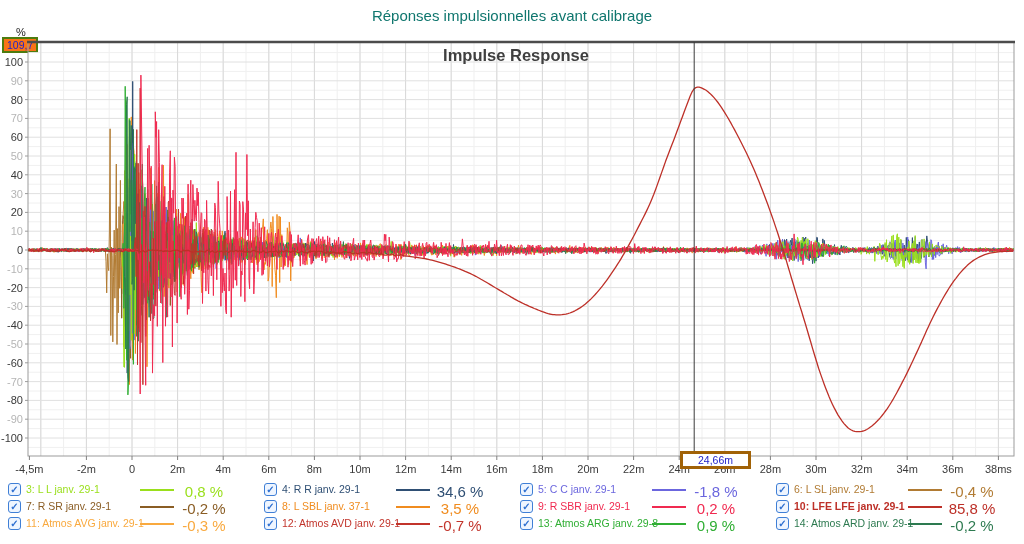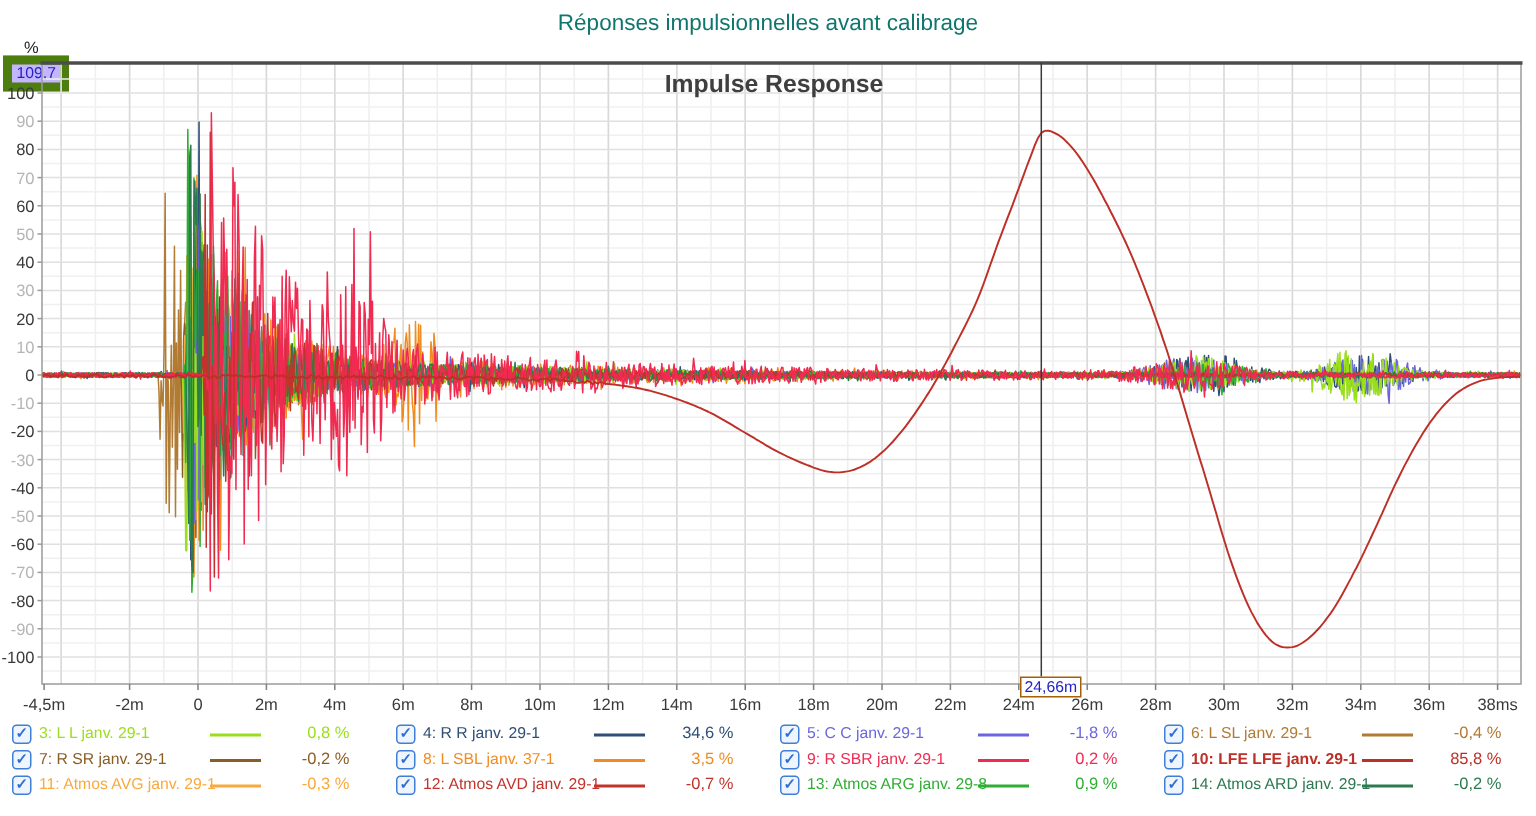--- a/index.html
+++ b/index.html
@@ -1,34 +1,34 @@
 <!DOCTYPE html>
 <html><head>
 <meta charset="utf-8">
 <style>
   html,body{margin:0;padding:0;background:#fff;}
   body{width:1024px;height:544px;overflow:hidden;position:relative;
        font-family:"Liberation Sans",sans-serif;}
   .main-title{position:absolute;left:0;top:7px;width:1024px;text-align:center;
               font-size:15px;color:#0f766e;}
   .unit-label{position:absolute;left:16px;top:26px;font-size:11px;color:#222;}
-  .ymax-box{position:absolute;left:2px;top:37px;border:6px solid #4d7c0f;color:#2323c8;
-            background:#c4b5fd;font-size:10.5px;padding:0 3px;line-height:12px;}
+  .ymax-box{position:absolute;left:2px;top:37px;border:2px solid #4d7c0f;color:#2323c8;
+            background:#f97316;font-size:10.5px;padding:0 3px;line-height:12px;}
   #chart-svg{position:absolute;left:0;top:0;}
-  .cursor-box{position:absolute;left:680px;top:451px;border:1px solid #a16207;color:#2323c8;
-              background:#fff;font-size:10.5px;padding:0 2px;line-height:12px;z-index:5;}
+  .cursor-box{position:absolute;left:680px;top:451px;border:3px solid #a16207;color:#2323c8;
+              background:#fff;font-size:10.5px;padding:0 15px;line-height:12px;z-index:5;}
   #legend{position:absolute;left:0;top:481px;width:1024px;display:grid;
           grid-template-columns:repeat(4,256px);grid-auto-rows:17px;}
   .lg-item{position:relative;height:17px;}
   .cb{position:absolute;left:8px;top:2px;width:11px;height:11px;border:1px solid #3f7fd6;
       border-radius:3px;background:#eef5ff;color:#2e6fd0;font-size:10px;line-height:11px;
       font-weight:bold;text-align:center;}
   .lg-label{position:absolute;left:26px;top:2px;font-size:10.5px;white-space:nowrap;}
   .lg-swatch{position:absolute;left:140px;top:8px;width:34px;height:0;border-top:2px solid #000;}
-  .lg-value{position:absolute;left:175px;top:2px;width:58px;text-align:right;font-size:11px;}
+  .lg-value{position:absolute;left:175px;top:2px;width:58px;text-align:center;font-size:15px;}
 </style>
 </head>
 <body>
 
 <div class="main-title">Réponses impulsionnelles avant calibrage</div>
 <div class="unit-label">%</div>
 <div class="ymax-box">109,7</div>
 
 <svg id="chart-svg" width="1024" height="480">
     <line x1="40.8" y1="42" x2="40.8" y2="456" stroke="#efefef" stroke-width="1"></line>

